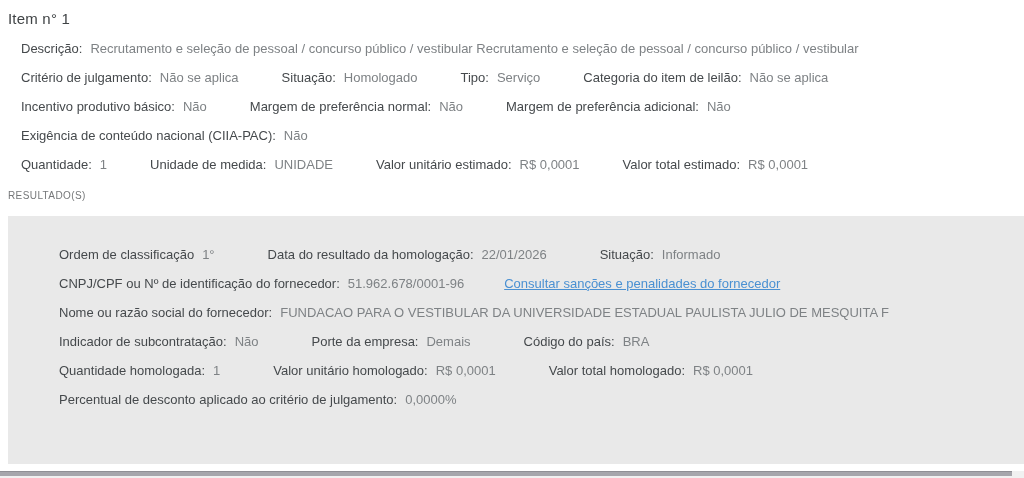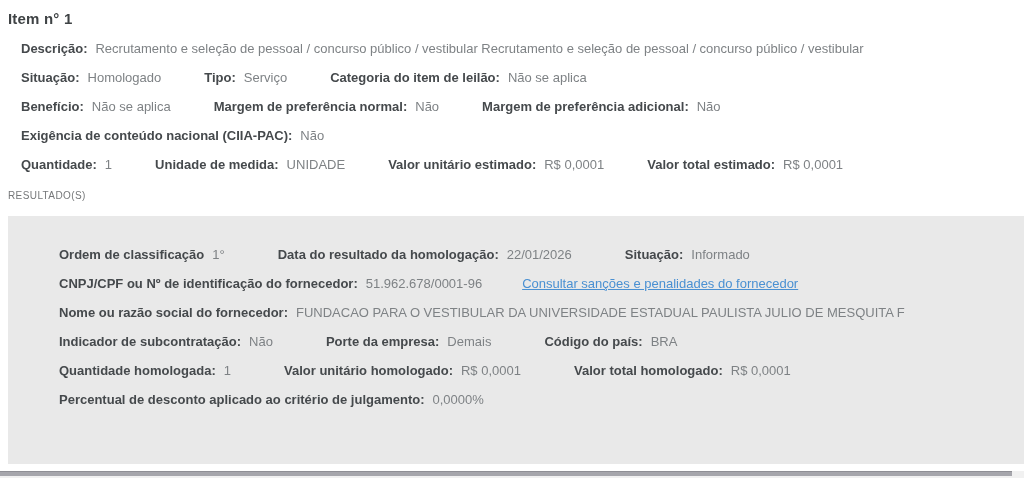--- a/index.html
+++ b/index.html
@@ -4,33 +4,33 @@
 <style>
   html, body { margin: 0; padding: 0; background: #ffffff; }
   body {
     width: 1024px; height: 478px; overflow: hidden; position: relative;
     font-family: "Liberation Sans", sans-serif;
     -webkit-font-smoothing: antialiased;
   }
   .page { padding: 8px 0 0 8px; }
 
   .item-title {
-    font-size: 15px; font-weight: 700; color: #3f4345;
+    font-size: 15px; font-weight: 400; color: #3f4345;
     margin: 2px 0 14px 0; letter-spacing: .2px;
   }
 
   .field-row {
     display: flex; flex-wrap: nowrap; align-items: baseline;
     margin-bottom: 14px; white-space: nowrap;
   }
   #item-rows .field-row { column-gap: 30px; }
   #result-rows .field-row { column-gap: 40px; }
 
   .field { font-size: 13px; }
-  .label { font-weight: 700; color: #45494c; padding-left: 13px; }
+  .label { font-weight: 400; color: #45494c; padding-left: 13px; }
   .value { color: #7e8285; margin-left: 8px; }
 
   .results-heading {
     font-size: 10px; color: #757779; letter-spacing: .4px;
     margin: 18px 0 15px 0;
   }
 
   .results-panel {
     background: var(--panel-bg, #e9e9e9);
     width: 1016px; box-sizing: border-box;
@@ -57,26 +57,27 @@
 <body style="--panel-bg: #e9e9e9; --link-color: #4a90d2; --scrollbar-color: #a6a6ac;">
 
 <div class="page">
   <div class="item-title">Item n° 1</div>
 
   <div id="item-rows">
       <div class="field-row">
         <span class="field"><span class="label">Descrição:</span><span class="value">Recrutamento e seleção de pessoal / concurso público / vestibular Recrutamento e seleção de pessoal / concurso público / vestibular</span></span>
       </div>
       <div class="field-row">
+        <span class="field"><span class="label">Critério de julgamento:</span><span class="value">Não se aplica</span></span>
         <span class="field"><span class="label">Situação:</span><span class="value">Homologado</span></span>
         <span class="field"><span class="label">Tipo:</span><span class="value">Serviço</span></span>
         <span class="field"><span class="label">Categoria do item de leilão:</span><span class="value">Não se aplica</span></span>
       </div>
       <div class="field-row">
-        <span class="field"><span class="label">Benefício:</span><span class="value">Não se aplica</span></span>
+        <span class="field"><span class="label">Incentivo produtivo básico:</span><span class="value">Não</span></span>
         <span class="field"><span class="label">Margem de preferência normal:</span><span class="value">Não</span></span>
         <span class="field"><span class="label">Margem de preferência adicional:</span><span class="value">Não</span></span>
       </div>
       <div class="field-row">
         <span class="field"><span class="label">Exigência de conteúdo nacional (CIIA-PAC):</span><span class="value">Não</span></span>
       </div>
       <div class="field-row">
         <span class="field"><span class="label">Quantidade:</span><span class="value">1</span></span>
         <span class="field"><span class="label">Unidade de medida:</span><span class="value">UNIDADE</span></span>
         <span class="field"><span class="label">Valor unitário estimado:</span><span class="value">R$ 0,0001</span></span>

